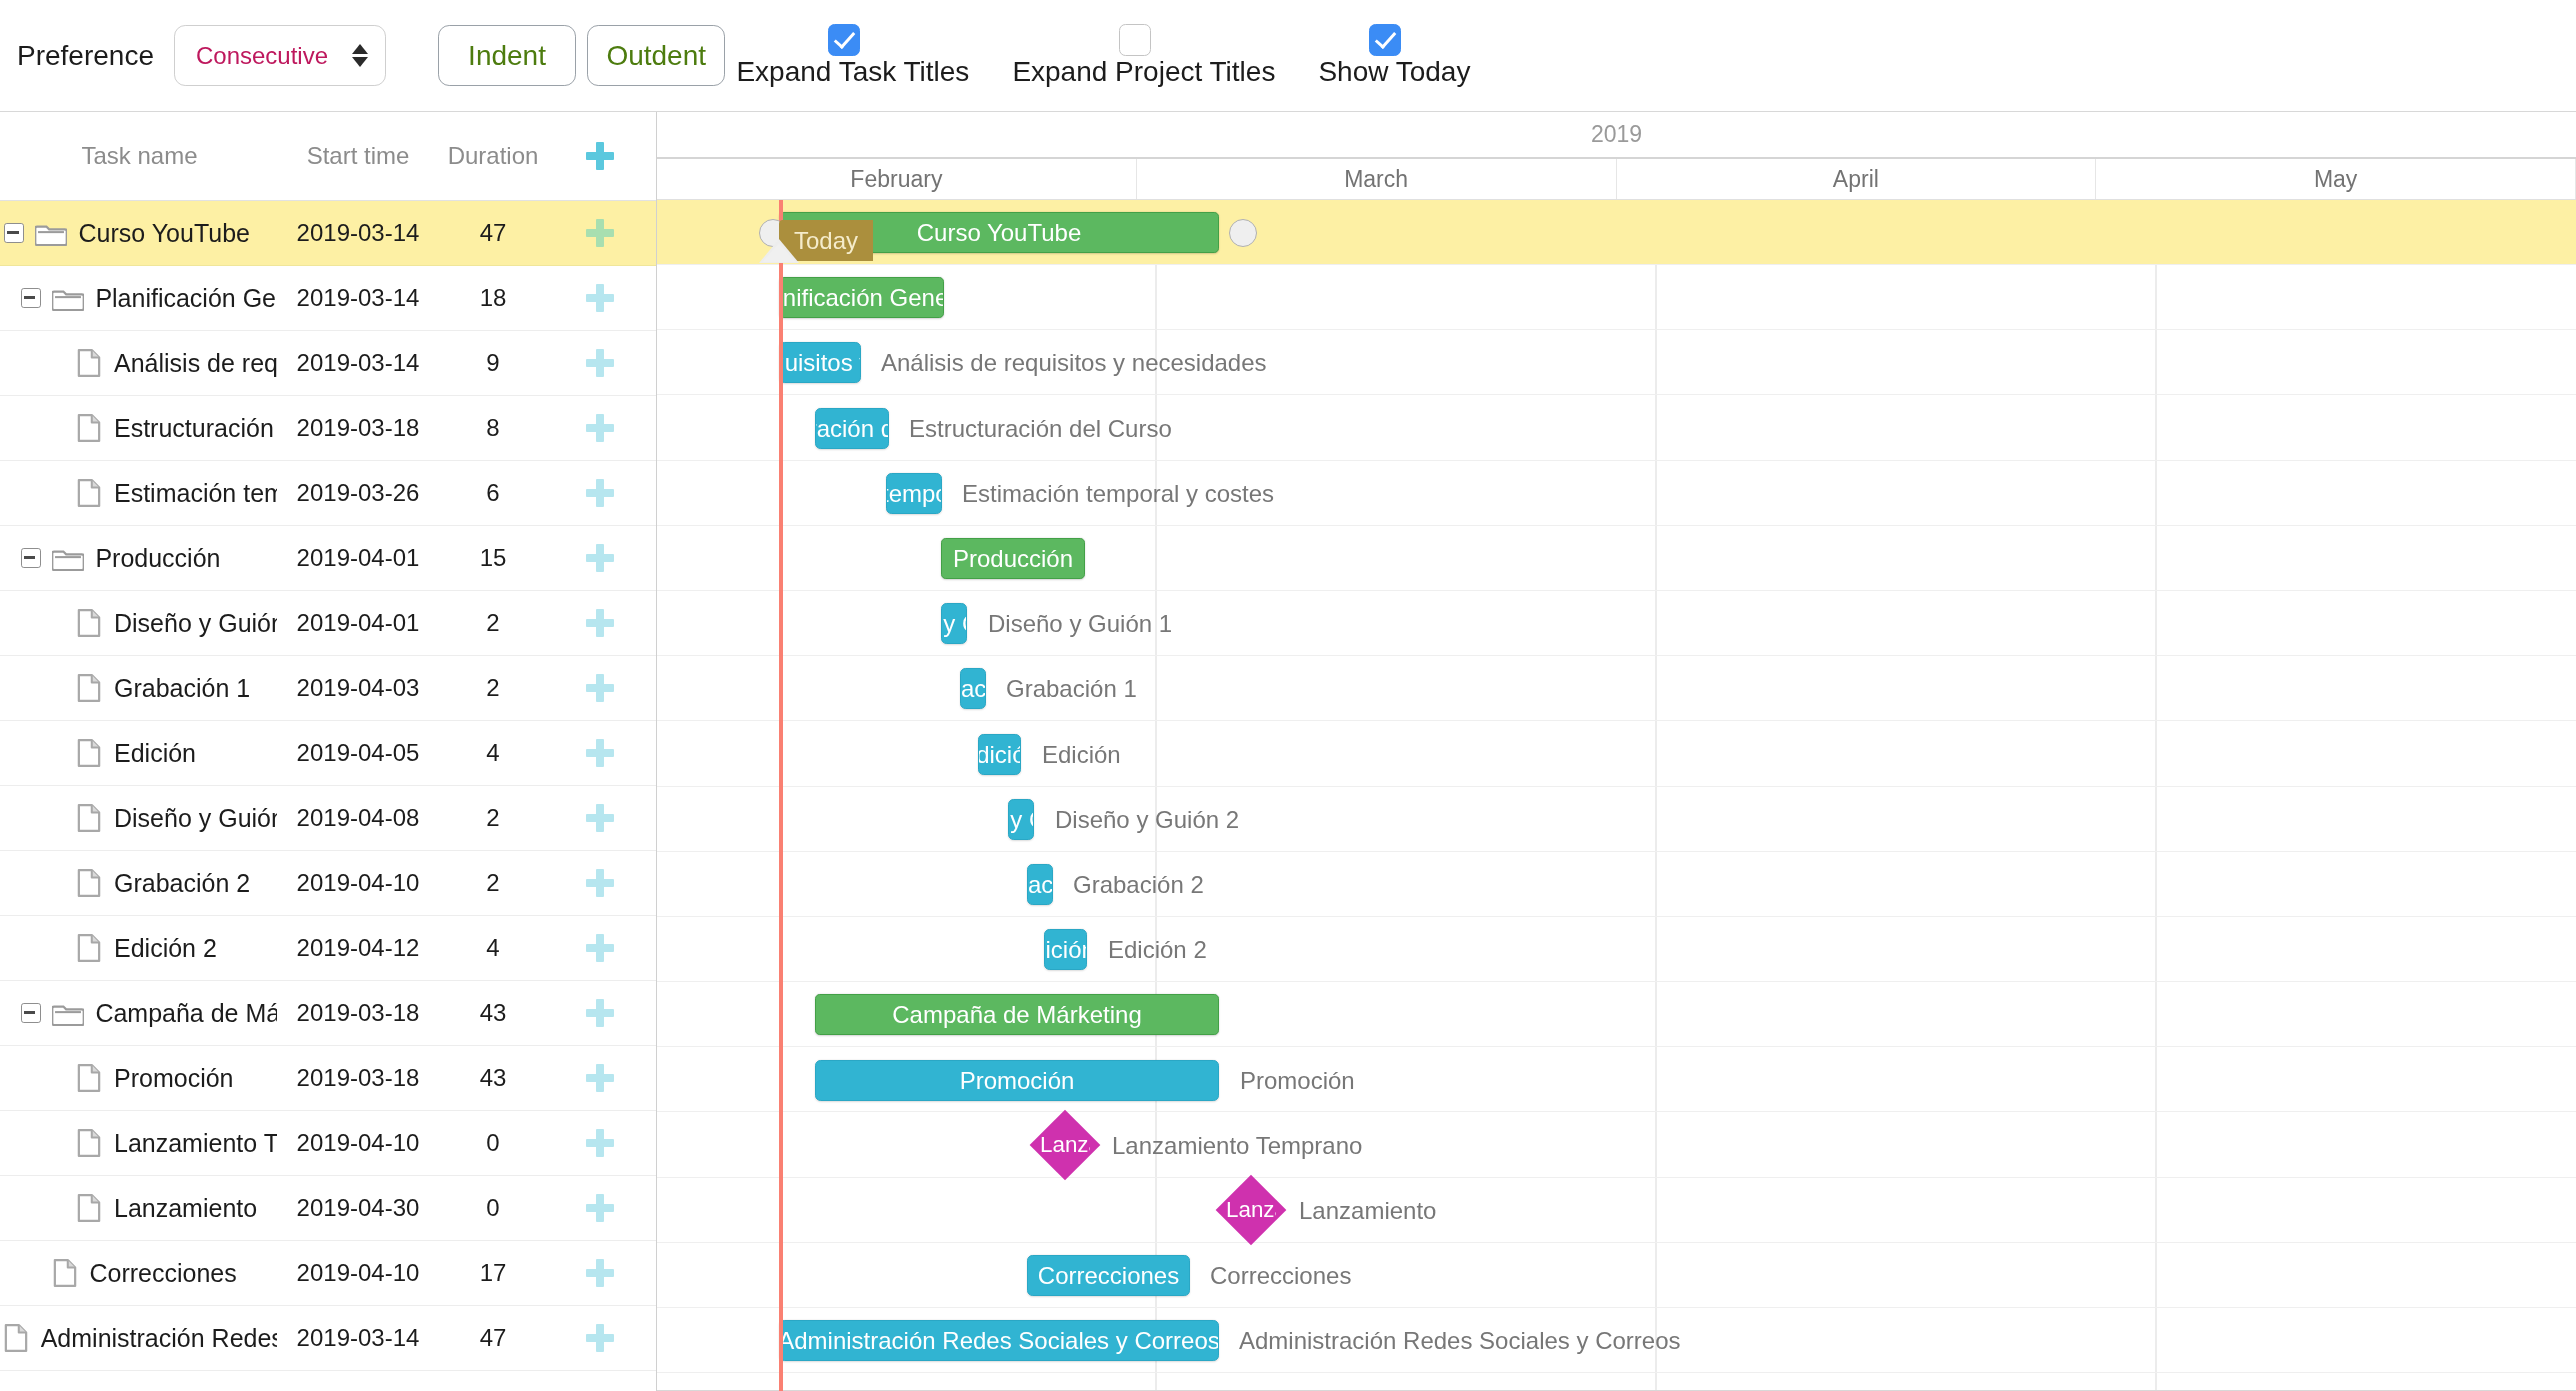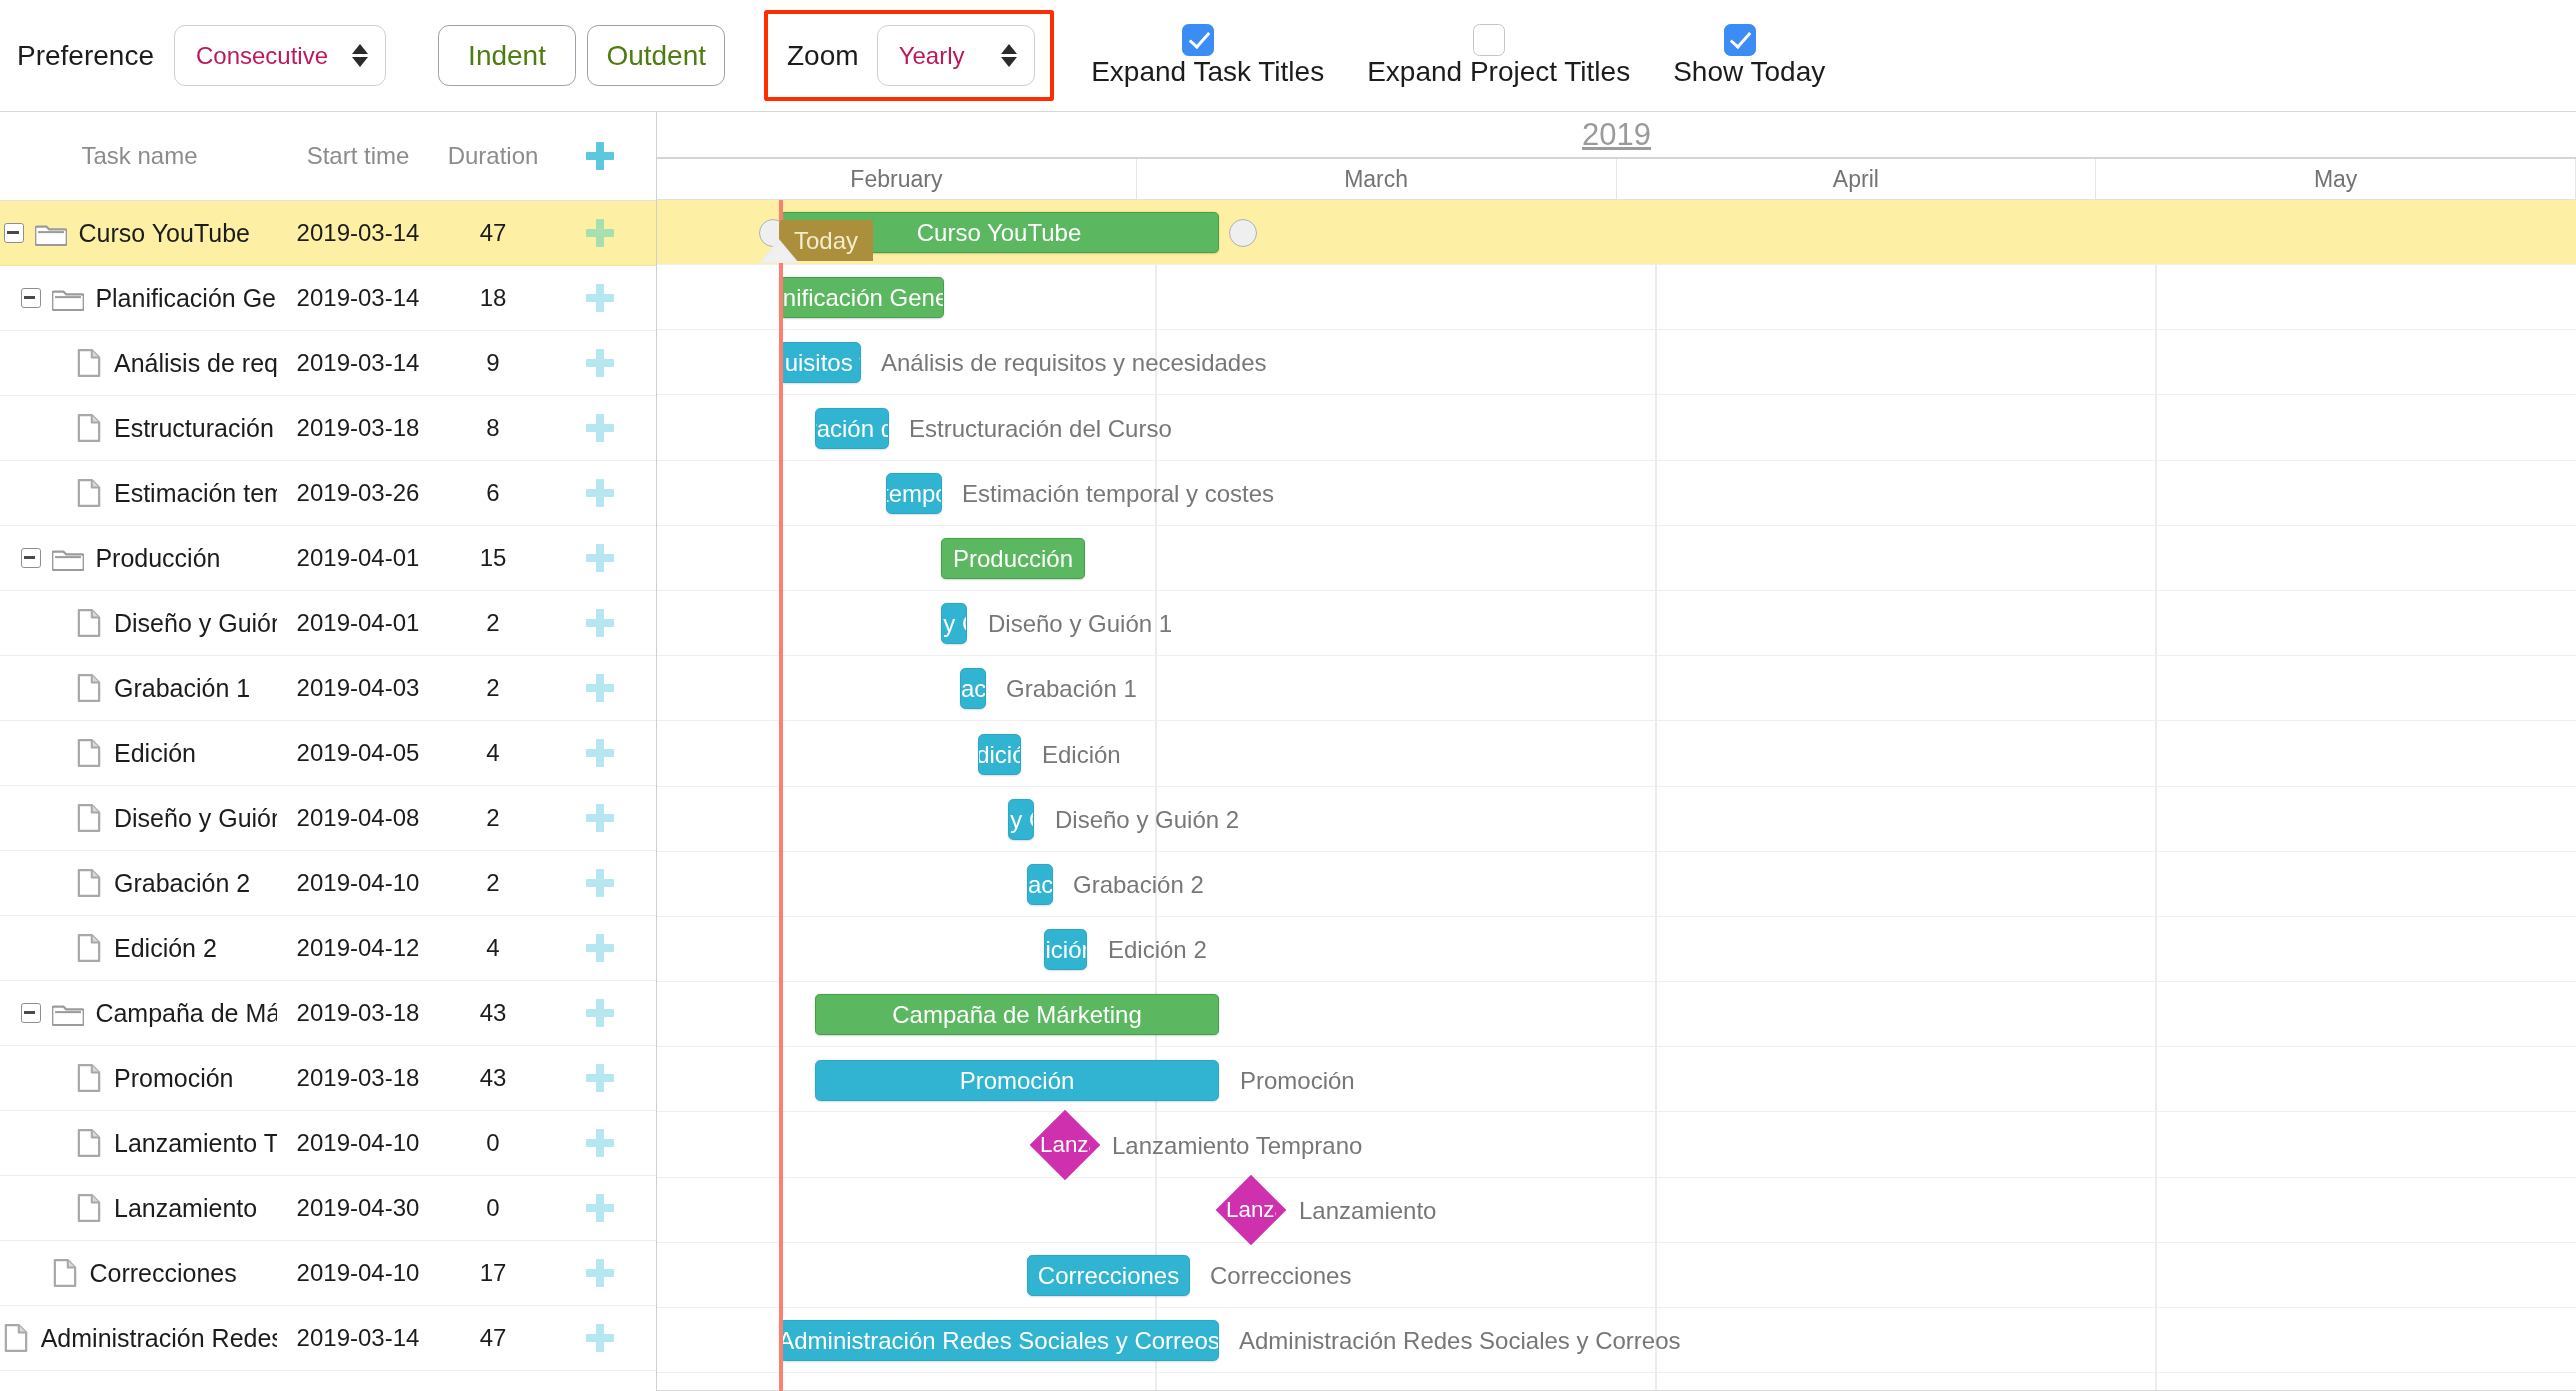--- a/index.html
+++ b/index.html
@@ -211,21 +211,21 @@
     left: 657px; top: 0;
     width: 1919px; height: 1280px;
     background: #fff;
     overflow: hidden;
   }
   #tl-year {
     height: 47px;
     border-bottom: 2.8px solid #d5d5d5;
     display: flex; align-items: center; justify-content: center;
   }
-  #tl-year span { font-size: 31px; color: #9a9a9a; text-decoration: underline; }
+  #tl-year span { font-size: 23px; color: #9a9a9a; }
   #tl-months {
     height: 41px;
     display: flex;
     border-bottom: 1.9px solid #e0e0e0;
     position: relative;
   }
   .month-cell {
     width: 500px;
     display:flex; align-items:center; justify-content:center;
     font-size: 23px; color: #737373;
@@ -360,30 +360,20 @@
     <span class="sel-text">Consecutive</span>
     <span class="sel-arrows">
       <span class="arrow-up"></span>
         <span class="arrow-down"></span>
     </span>
   </div>
 
   <button class="tb-btn">Indent</button>
   <button class="tb-btn">Outdent</button>
 
-  <div id="zoom-group">
-    <span class="tb-label">Zoom</span>
-    <div class="tb-select" style="min-width:158px;">
-      <span class="sel-text">Yearly</span>
-      <span class="sel-arrows">
-        <span class="arrow-up"></span>
-          <span class="arrow-down"></span>
-      </span>
-    </div>
-  </div>
 
   <label class="cb-wrap">
     <span class="cbox checked"></span>
     <span class="cb-text">Expand Task Titles</span>
   </label>
 
   <label class="cb-wrap">
     <span class="cbox"></span>
     <span class="cb-text">Expand Project Titles</span>
   </label>

